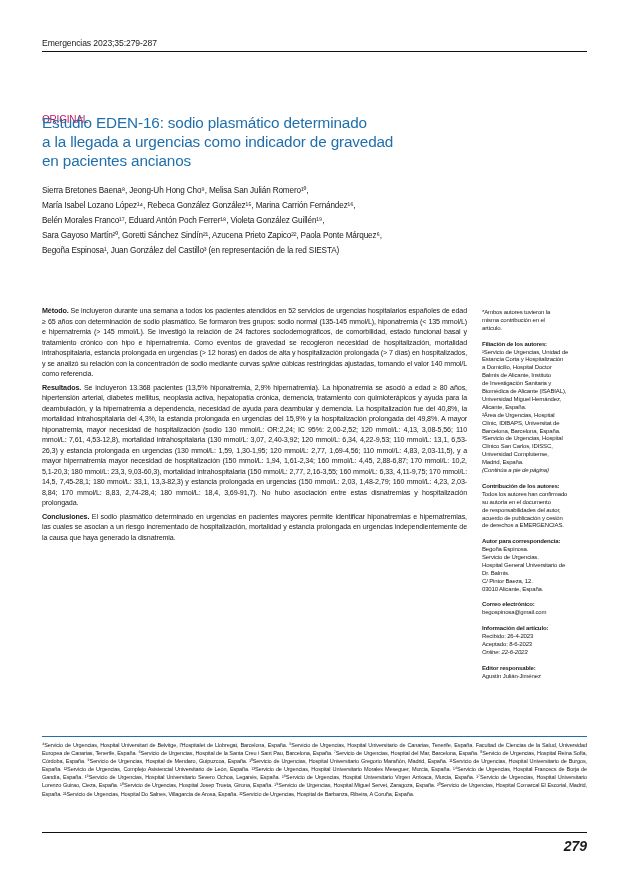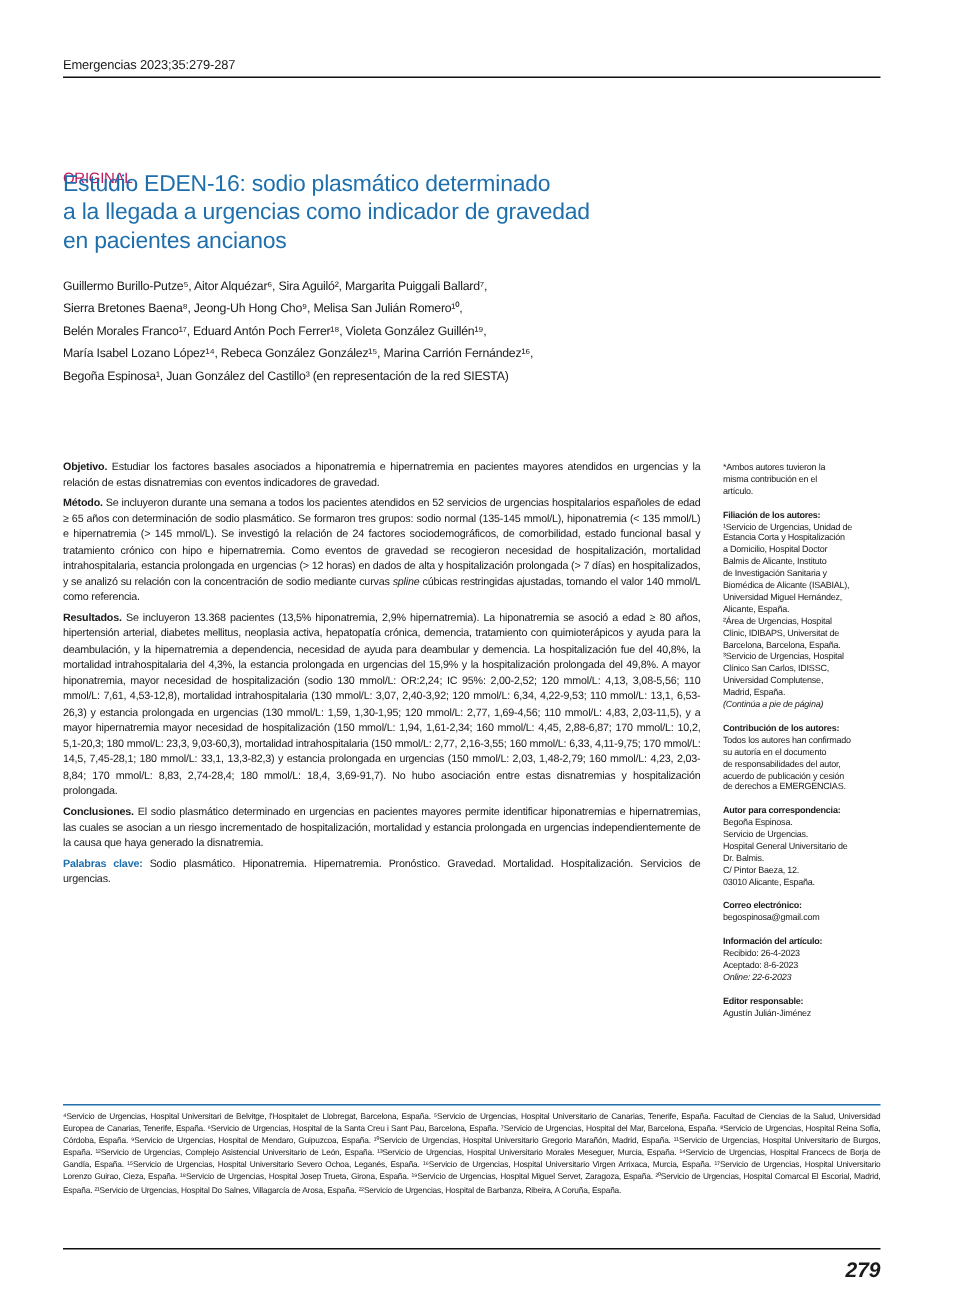--- a/index.html
+++ b/index.html
@@ -39,42 +39,36 @@
 
 <div class="section-label">ORIGINAL</div>
 
 <h1 class="title">
   <span>Estudio EDEN-16: sodio plasmático determinado</span>
   <span>a la llegada a urgencias como indicador de gravedad</span>
   <span>en pacientes ancianos</span>
 </h1>
 
 <div class="authors">
-  <span class="line">Guillermo Burillo-Putze⁵, Aitor Alquézar⁶, Sira Aguiló², Margarita Puiggali Ballard⁷,</span>
   <span class="line">Sierra Bretones Baena⁸, Jeong-Uh Hong Cho⁹, Melisa San Julián Romero¹⁰,</span>
+  <span class="line">María Isabel Lozano López¹⁴, Rebeca González González¹⁵, Marina Carrión Fernández¹⁶,</span>
   <span class="line">Belén Morales Franco¹⁷, Eduard Antón Poch Ferrer¹⁸, Violeta González Guillén¹⁹,</span>
-  <span class="line">María Isabel Lozano López¹⁴, Rebeca González González¹⁵, Marina Carrión Fernández¹⁶,</span>
+  <span class="line">Sara Gayoso Martín²⁰, Goretti Sánchez Sindín²¹, Azucena Prieto Zapico²², Paola Ponte Márquez⁶,</span>
   <span class="line">Begoña Espinosa¹, Juan González del Castillo³ (en representación de la red SIESTA)</span>
 </div>
 
 <div class="abstract">
-  <p>
-    <span class="lbl">Objetivo.</span><span> Estudiar los factores basales asociados a hiponatremia e hipernatremia en pacientes mayores atendidos en urgencias y la relación de estas disnatremias con eventos indicadores de gravedad.</span>
-  </p>
   <p>
     <span class="lbl">Método.</span><span> Se incluyeron durante una semana a todos los pacientes atendidos en 52 servicios de urgencias hospitalarios españoles de edad ≥ 65 años con determinación de sodio plasmático. Se formaron tres grupos: sodio normal (135-145 mmol/L), hiponatremia (&lt; 135 mmol/L) e hipernatremia (&gt; 145 mmol/L). Se investigó la relación de 24 factores sociodemográficos, de comorbilidad, estado funcional basal y tratamiento crónico con hipo e hipernatremia. Como eventos de gravedad se recogieron necesidad de hospitalización, mortalidad intrahospitalaria, estancia prolongada en urgencias (&gt; 12 horas) en dados de alta y hospitalización prolongada (&gt; 7 días) en hospitalizados, y se analizó su relación con la concentración de sodio mediante curvas </span><i>spline</i><span> cúbicas restringidas ajustadas, tomando el valor 140 mmol/L como referencia.</span>
   </p>
   <p>
     <span class="lbl">Resultados.</span><span> Se incluyeron 13.368 pacientes (13,5% hiponatremia, 2,9% hipernatremia). La hiponatremia se asoció a edad ≥ 80 años, hipertensión arterial, diabetes mellitus, neoplasia activa, hepatopatía crónica, demencia, tratamiento con quimioterápicos y ayuda para la deambulación, y la hipernatremia a dependencia, necesidad de ayuda para deambular y demencia. La hospitalización fue del 40,8%, la mortalidad intrahospitalaria del 4,3%, la estancia prolongada en urgencias del 15,9% y la hospitalización prolongada del 49,8%. A mayor hiponatremia, mayor necesidad de hospitalización (sodio 130 mmol/L: OR:2,24; IC 95%: 2,00-2,52; 120 mmol/L: 4,13, 3,08-5,56; 110 mmol/L: 7,61, 4,53-12,8), mortalidad intrahospitalaria (130 mmol/L: 3,07, 2,40-3,92; 120 mmol/L: 6,34, 4,22-9,53; 110 mmol/L: 13,1, 6,53-26,3) y estancia prolongada en urgencias (130 mmol/L: 1,59, 1,30-1,95; 120 mmol/L: 2,77, 1,69-4,56; 110 mmol/L: 4,83, 2,03-11,5), y a mayor hipernatremia mayor necesidad de hospitalización (150 mmol/L: 1,94, 1,61-2,34; 160 mmol/L: 4,45, 2,88-6,87; 170 mmol/L: 10,2, 5,1-20,3; 180 mmol/L: 23,3, 9,03-60,3), mortalidad intrahospitalaria (150 mmol/L: 2,77, 2,16-3,55; 160 mmol/L: 6,33, 4,11-9,75; 170 mmol/L: 14,5, 7,45-28,1; 180 mmol/L: 33,1, 13,3-82,3) y estancia prolongada en urgencias (150 mmol/L: 2,03, 1,48-2,79; 160 mmol/L: 4,23, 2,03-8,84; 170 mmol/L: 8,83, 2,74-28,4; 180 mmol/L: 18,4, 3,69-91,7). No hubo asociación entre estas disnatremias y hospitalización prolongada.</span>
   </p>
   <p>
     <span class="lbl">Conclusiones.</span><span> El sodio plasmático determinado en urgencias en pacientes mayores permite identificar hiponatremias e hipernatremias, las cuales se asocian a un riesgo incrementado de hospitalización, mortalidad y estancia prolongada en urgencias independientemente de la causa que haya generado la disnatremia.</span>
-  </p>
-  <p>
-    <span class="kw-lbl">Palabras clave:</span><span> Sodio plasmático. Hiponatremia. Hipernatremia. Pronóstico. Gravedad. Mortalidad. Hospitalización. Servicios de urgencias.</span>
   </p>
 </div>
 
 <aside class="sidebar">
   <div class="block">
     <span class="l">*Ambos autores tuvieron la</span>
     <span class="l">misma contribución en el</span>
     <span class="l">artículo.</span>
   </div>
   <div class="block">

